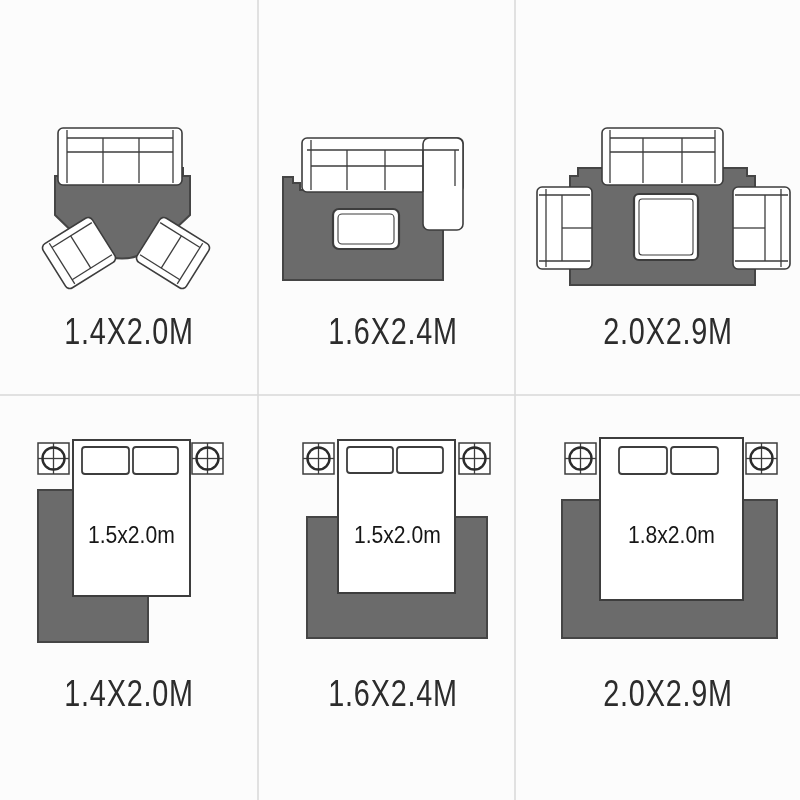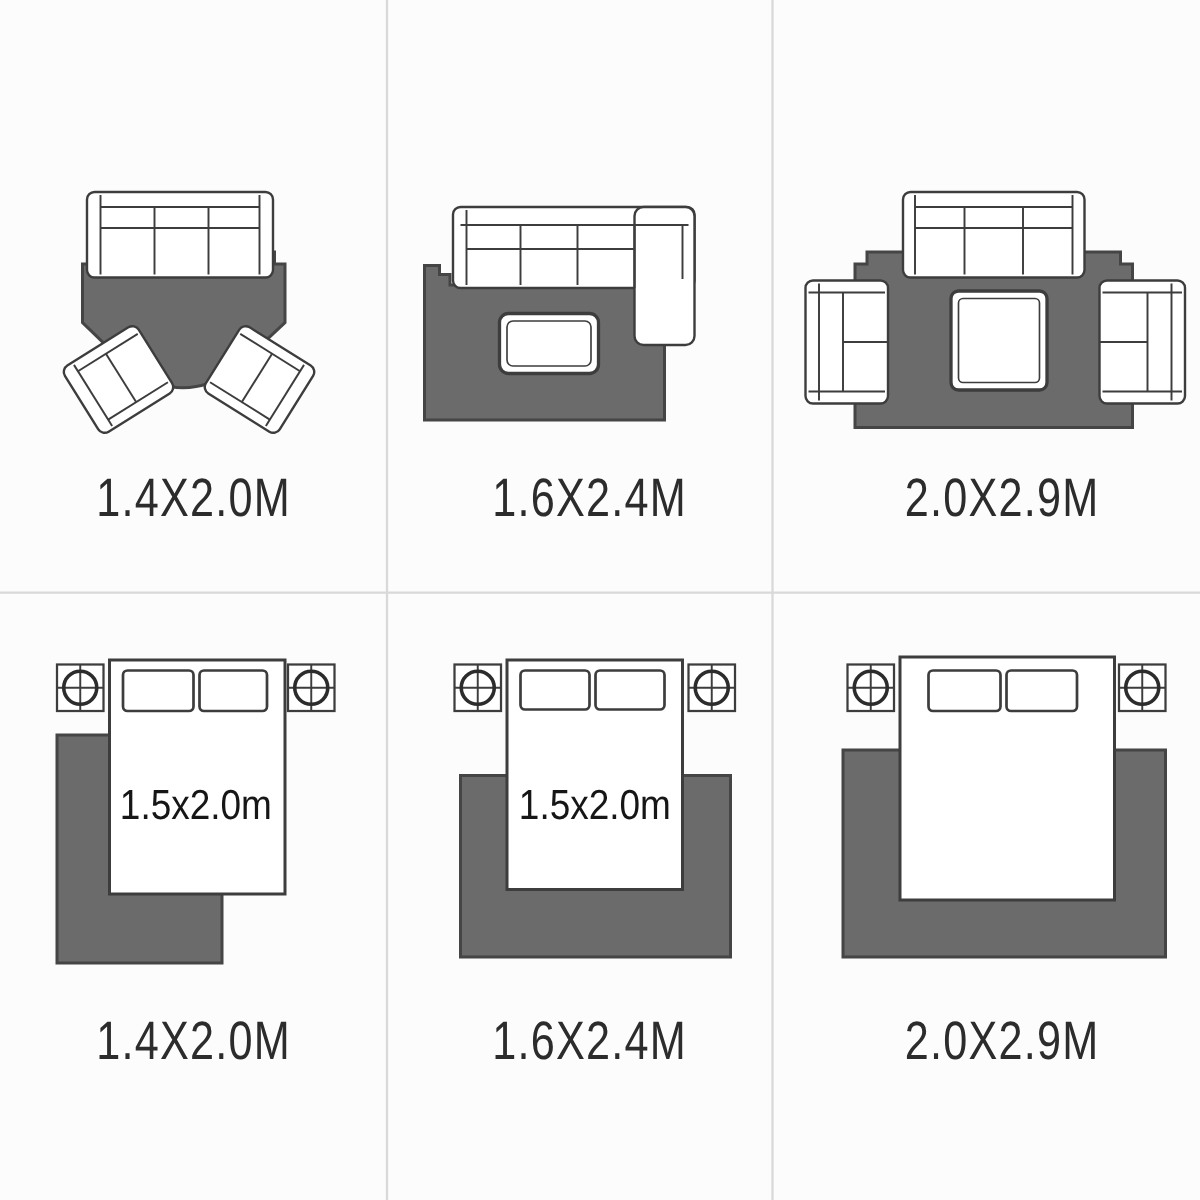--- a/index.html
+++ b/index.html
@@ -22,21 +22,21 @@
   .ncross{stroke:var(--outline,#3d3d3d);stroke-width:1.3}
   .ncirc{fill:none;stroke:#2c2c2c;stroke-width:2.4}
   .size-label{
     position:absolute;width:220px;text-align:center;
     font-size:36px;line-height:1;letter-spacing:1px;
     color:var(--label-text,#2c2c2c);
   }
   .size-label>span{display:inline-block;transform:scaleX(0.8)}
   .bed-label{
     position:absolute;width:160px;text-align:center;
-    font-size:28px;line-height:1.15;
+    font-size:24px;line-height:1.15;
     color:var(--bed-label-text,#161616);
   }
   .bed-label>span{display:inline-block;transform:scaleX(0.88)}
 </style>
 </head>
 <body>
 
 <div class="canvas">
 
   <svg width="800" height="800" viewBox="0 0 800 800">
@@ -197,20 +197,21 @@
       <g>
         <rect class="bed" x="600" y="438" width="143" height="162"></rect>
         <rect class="pillow" x="619" y="447" width="48" height="27" rx="3"></rect>
         <rect class="pillow" x="671" y="447" width="47" height="27" rx="3"></rect>
       </g>
     </g>
   </svg>
 
   <div class="bed-label" style="left:51px;top:521px"><span>1.5x2.0m</span></div>
   <div class="bed-label" style="left:317px;top:521px"><span>1.5x2.0m</span></div>
+  <div class="bed-label" style="left:591px;top:521px"><span>1.8x2.0m</span></div>
 
   <div class="size-label" style="left:19px;top:314px"><span>1.4X2.0M</span></div>
   <div class="size-label" style="left:283px;top:314px"><span>1.6X2.4M</span></div>
   <div class="size-label" style="left:558px;top:314px"><span>2.0X2.9M</span></div>
   <div class="size-label" style="left:19px;top:676px"><span>1.4X2.0M</span></div>
   <div class="size-label" style="left:283px;top:676px"><span>1.6X2.4M</span></div>
   <div class="size-label" style="left:558px;top:676px"><span>2.0X2.9M</span></div>
 
 </div>
 

